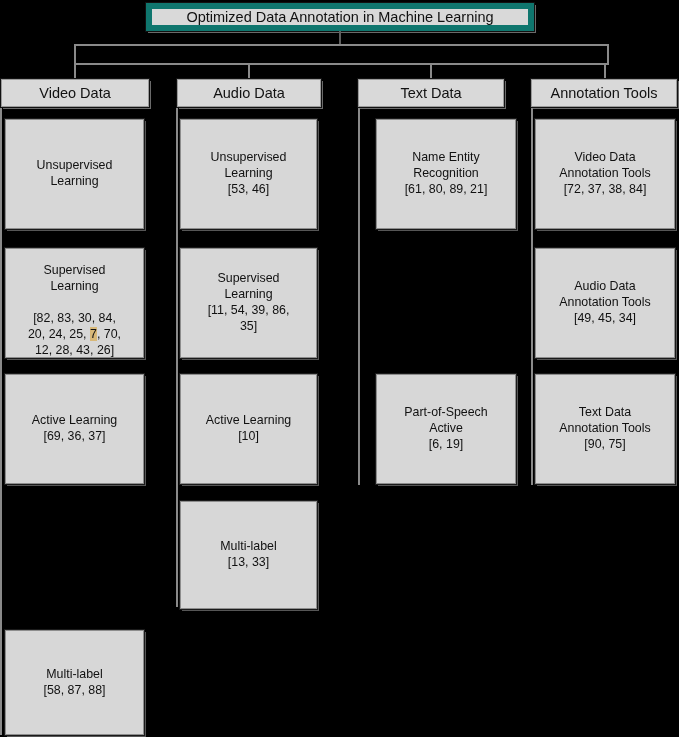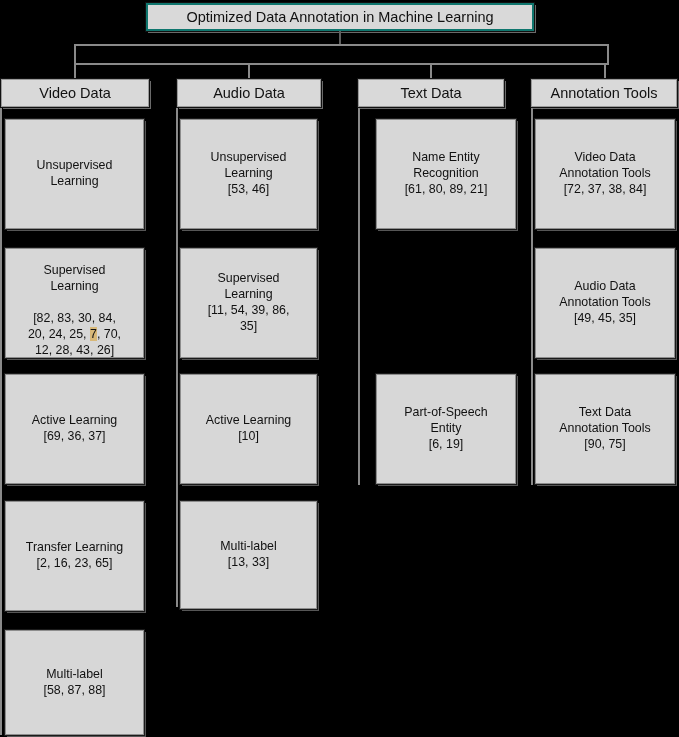--- a/index.html
+++ b/index.html
@@ -39,21 +39,21 @@
   }
 
   
   .root-title {
     left: 146px;
     top: 3px;
     width: 388px;
     height: 28px;
     font-size: 14.5px;
     background: #d9d9d9;
-    border: 2px solid #0f766e;
+    border: 6px solid #0f766e;
     outline: 1px solid #111111;
     box-shadow: 2px 2px 0 0 #6a6a6a;
   }
 
   
   .col-head {
     height: 28px;
     font-size: 14.5px;
     top: 79px;
     background: #d9d9d9;
@@ -148,23 +148,20 @@
       <span>Supervised
 Learning</span><br>
       <span>[82, 83, 30, 84,
 20, 24, 25, </span><span class="hl">7</span><span>, 70,
 12, 28, 43, 26]</span>
     </span>
   </div>
   <div class="box node col0 row2">
     <span class="txt"><span>Active Learning</span><br><span>[69, 36, 37]</span></span>
   </div>
-  <div class="box node col0 row3">
-    <span class="txt"><span>Transfer Learning</span><br><span>[2, 16, 23, 65]</span></span>
-  </div>
   <div class="box node col0 row4">
     <span class="txt"><span>Multi-label</span><br><span>[58, 87, 88]</span></span>
   </div>
 
   <div class="box node col1 row0">
     <span class="txt"><span>Unsupervised
 Learning</span><br><span>[53, 46]</span></span>
   </div>
   <div class="box node col1 row1">
     <span class="txt"><span>Supervised
@@ -177,29 +174,29 @@
   <div class="box node col1 row3">
     <span class="txt"><span>Multi-label</span><br><span>[13, 33]</span></span>
   </div>
 
   <div class="box node col2 row0">
     <span class="txt"><span>Name Entity
 Recognition</span><br><span>[61, 80, 89, 21]</span></span>
   </div>
   <div class="box node col2 row2">
     <span class="txt"><span>Part-of-Speech
-Entity</span><br><span>[6, 19]</span></span>
+Active</span><br><span>[6, 19]</span></span>
   </div>
 
   <div class="box node col3 row0">
     <span class="txt"><span>Video Data
 Annotation Tools</span><br><span>[72, 37, 38, 84]</span></span>
   </div>
   <div class="box node col3 row1">
     <span class="txt"><span>Audio Data
-Annotation Tools</span><br><span>[49, 45, 35]</span></span>
+Annotation Tools</span><br><span>[49, 45, 34]</span></span>
   </div>
   <div class="box node col3 row2">
     <span class="txt"><span>Text Data
 Annotation Tools</span><br><span>[90, 75]</span></span>
   </div>
 
 </div>
 
 </body></html>

